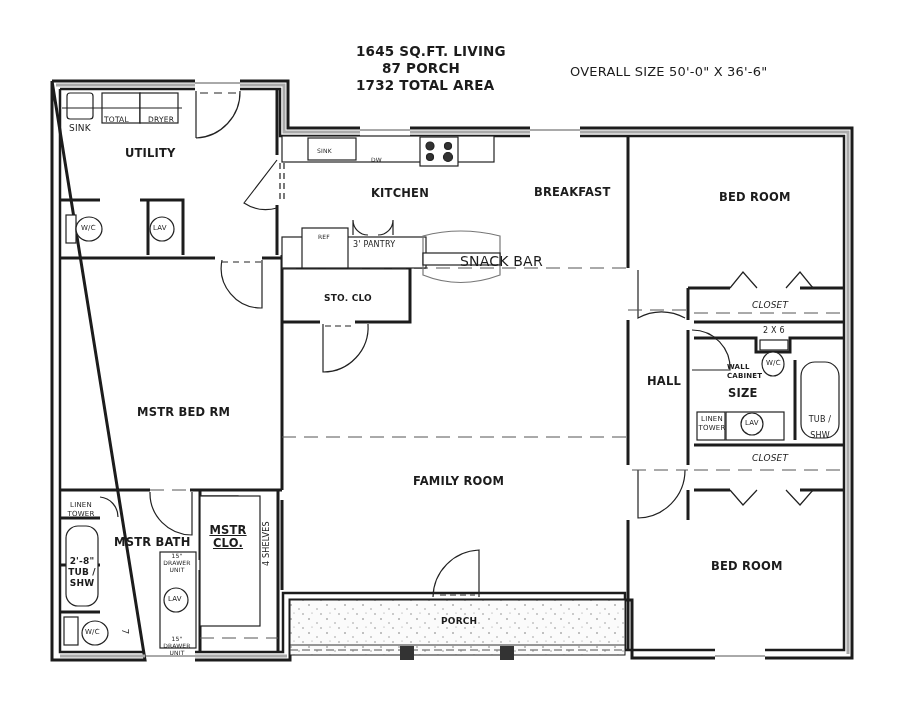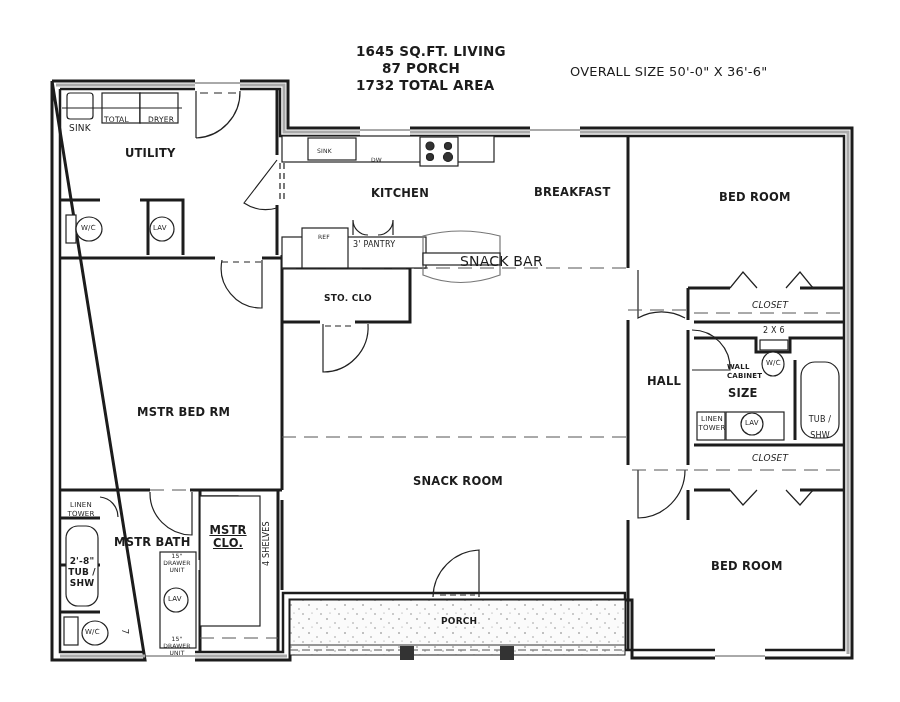--- a/index.html
+++ b/index.html
@@ -161,21 +161,21 @@
 <div class="lbl hdr" style="left:356px;top:45px;">1645 SQ.FT. LIVING</div>
 <div class="lbl hdr" style="left:382px;top:62px;">87 PORCH</div>
 <div class="lbl hdr" style="left:356px;top:79px;">1732 TOTAL  AREA</div>
 <div class="lbl hdr2" style="left:570px;top:65px;">OVERALL SIZE 50'-0" X 36'-6"</div>
 
 <div class="lbl room" style="left:125px;top:148px;">UTILITY</div>
 <div class="lbl room" style="left:371px;top:188px;">KITCHEN</div>
 <div class="lbl room" style="left:534px;top:187px;">BREAKFAST</div>
 <div class="lbl room" style="left:719px;top:192px;">BED ROOM</div>
 <div class="lbl room" style="left:137px;top:407px;">MSTR BED RM</div>
-<div class="lbl room" style="left:413px;top:476px;">SNACK ROOM</div>
+<div class="lbl room" style="left:413px;top:476px;">FAMILY ROOM</div>
 <div class="lbl room" style="left:647px;top:376px;">HALL</div>
 <div class="lbl room" style="left:728px;top:388px;">SIZE</div>
 <div class="lbl room" style="left:711px;top:561px;">BED ROOM</div>
 <div class="lbl room" style="left:114px;top:537px;">MSTR BATH</div>
 <div class="lbl room center" style="left:208px;top:524px;width:40px;white-space:normal;line-height:13px;text-decoration:underline;">MSTR CLO.</div>
 <div class="lbl small" style="left:324px;top:294px;font-weight:bold;">STO. CLO</div>
 <div class="lbl small" style="left:441px;top:617px;font-weight:bold;text-align:center;">PORCH</div>
 <div class="lbl small" style="left:752px;top:301px;font-style:italic;">CLOSET</div>
 <div class="lbl small" style="left:752px;top:454px;font-style:italic;">CLOSET</div>
 

